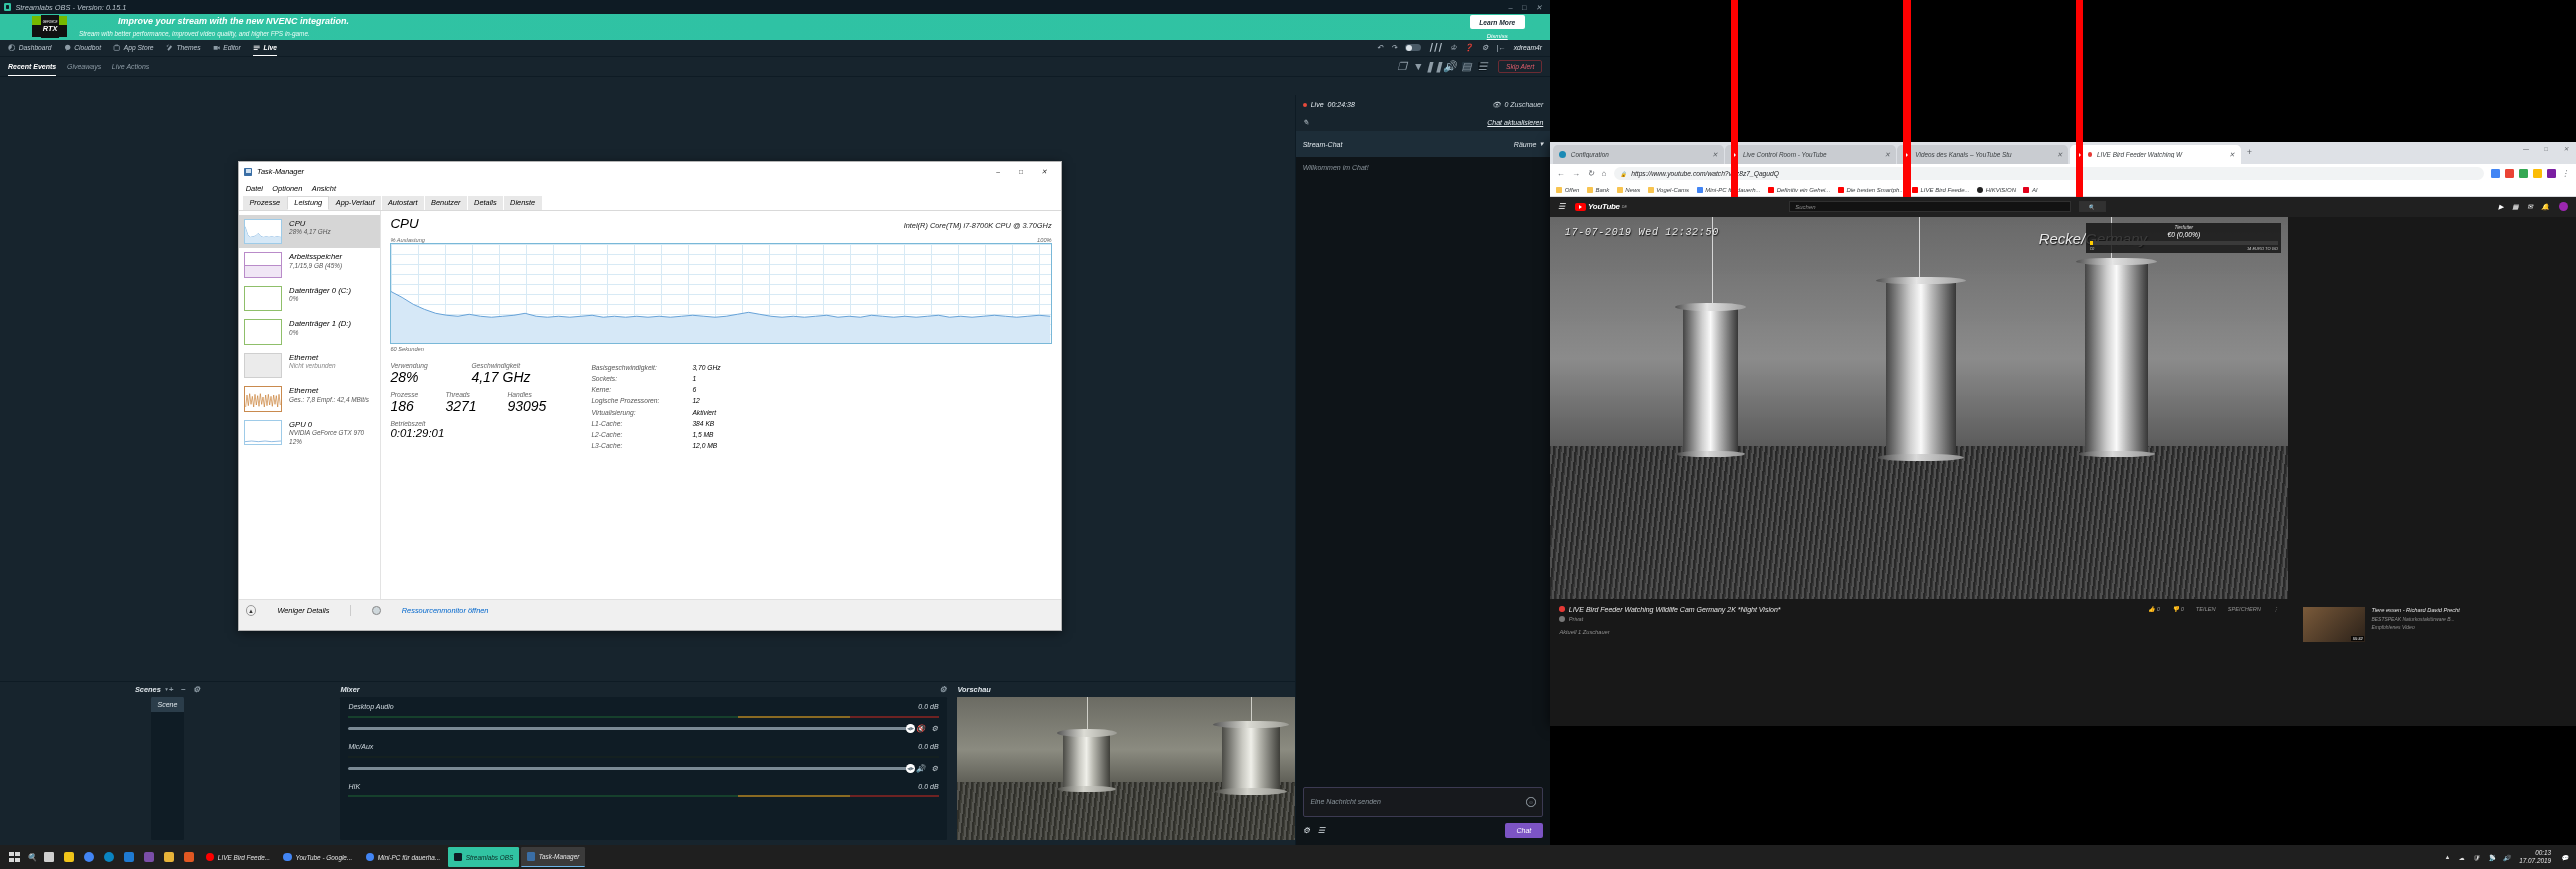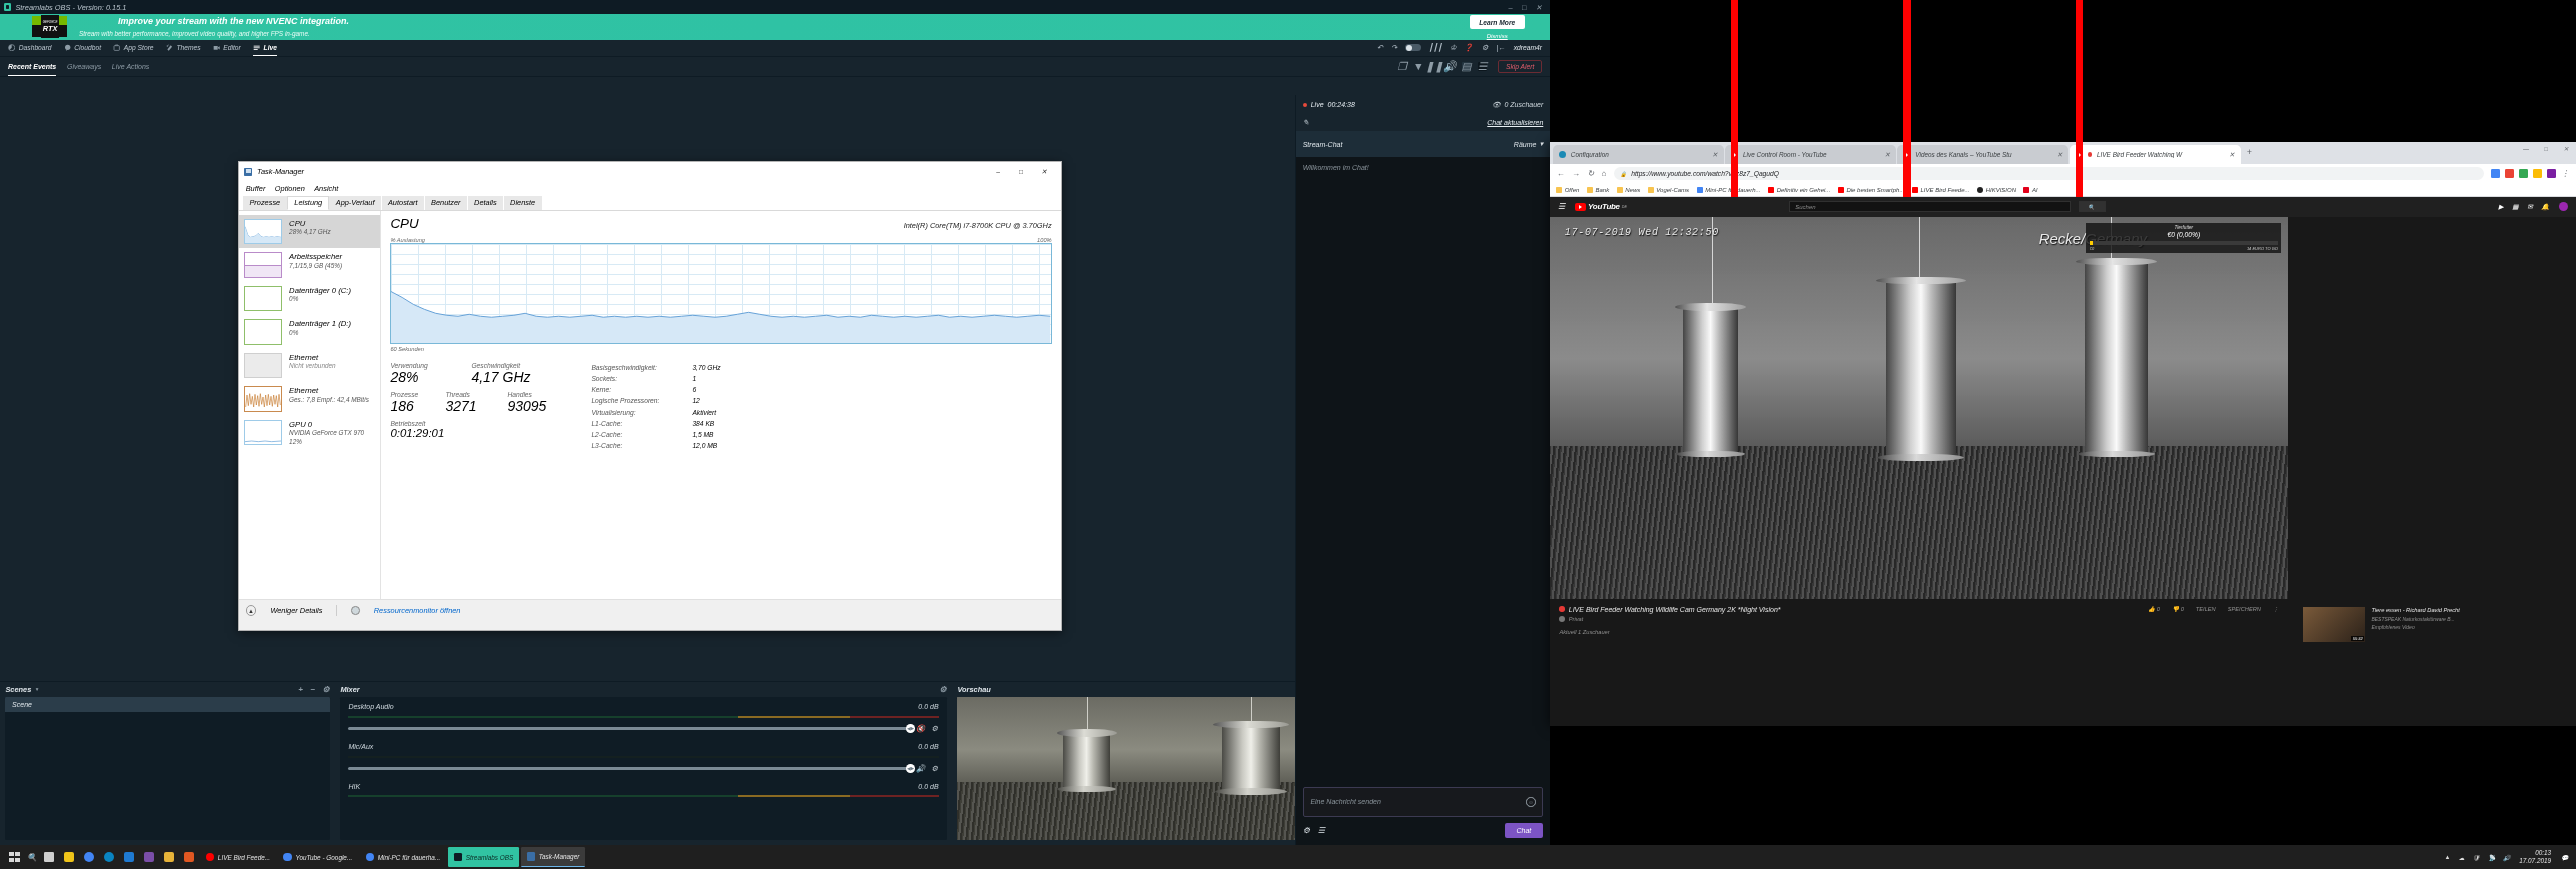--- a/index.html
+++ b/index.html
@@ -116,39 +116,39 @@
   .st-row { display:flex; }
   .st-cell { }
   .st-lbl { font-size:6.7px; color:#666; }
   .st-val { font-size:14px; color:#000; font-weight:300; line-height:1.15; }
   .st-val.sm { font-size:11.4px; }
   .tm-stats-r { flex:1; font-size:6.7px; color:#333;}
   .tm-stats-r .row { display:flex; line-height:1.67; }
   .tm-stats-r .k { width:101px; color:#555;}
   .tm-stats-r .v { color:#000;}
 
-  .tm-foot { height:23px; border-top:0.7px solid #e0e0e0; display:flex; align-items:center; padding:0 6.7px; gap:14px;
+  .tm-foot { height:23px; border-top:0.7px solid #e0e0e0; display:flex; align-items:center; padding:0 6.7px; gap:21px;
      background:#f0f0f0;}
   .tm-foot .chev { width:10.7px; height:10.7px; border:0.7px solid #999; border-radius:50%; color:#333; font-size:6px;
      display:flex; align-items:center; justify-content:center;}
   .tm-foot .l1 { font-size:7.4px; color:#000; cursor:pointer;}
   .tm-foot .sep { width:0.7px; height:10.7px; background:#ccc;}
   .tm-foot .rico { width:8.7px;height:8.7px;border-radius:50%;background:#cfd8dc;border:0.7px solid #888;}
   .tm-foot .l2 { font-size:7.4px; color:#0066cc; cursor:pointer;}
 
   
   .dock { position:absolute; left:0; bottom:24px; width:1550px; height:164px; display:flex; background:#17242d;
      border-top:0.7px solid #0e1b24;}
   .dpanel { display:flex; flex-direction:column; }
   .dhead { height:14.8px; display:flex; align-items:center; padding:0 5.4px; color:#dfe6eb; font-size:7.4px; font-weight:600;}
   .dhead .caret { margin-left:3.4px; color:#8d9ba5; font-size:4.7px;}
   .dhead .acts { margin-left:auto; display:flex; gap:7.4px; color:#8d9ba5; font-size:8px;}
   .dbody { flex:1; background:#0f1c25; margin:0 5.4px 5.4px 5.4px; border-radius:1.3px; overflow:hidden; position:relative;}
 
-  #scenes { width:335px; }
+  #scenes { width:335px;align-items:center; }
   .scene-item { height:15.4px; display:flex; align-items:center; padding:0 6.7px; color:#dfe6eb; font-size:7px;
      background:#2b3d4a; cursor:pointer;}
 
   #mixer { width:617px; }
   #mixer .dbody{ padding:6.7px 8px;}
   .mx-src { margin-bottom:10.7px; }
   .mx-top { display:flex; color:#cfd8de; font-size:7px; margin-bottom:5.4px;}
   .mx-top .db { margin-left:auto; }
   .mx-meter { height:2px; display:flex; margin-bottom:6.7px; }
   .mx-meter .g{ flex:0 0 66%; background:#16402c;}
@@ -446,21 +446,21 @@
       <div class="tm-title">
         <span class="ico"></span>
         <span>Task-Manager</span>
         <div class="tm-wb">
           <div>–</div>
           <div>□</div>
           <div>✕</div>
         </div>
       </div>
       <div class="tm-menu">
-        <span>Buffer</span>
+        <span>Datei</span>
         <span>Optionen</span>
         <span>Ansicht</span>
       </div>
       <div class="tm-tabs">
         <div class="tm-tab">Prozesse</div>
         <div class="tm-tab active">Leistung</div>
         <div class="tm-tab">App-Verlauf</div>
         <div class="tm-tab">Autostart</div>
         <div class="tm-tab">Benutzer</div>
         <div class="tm-tab">Details</div>

